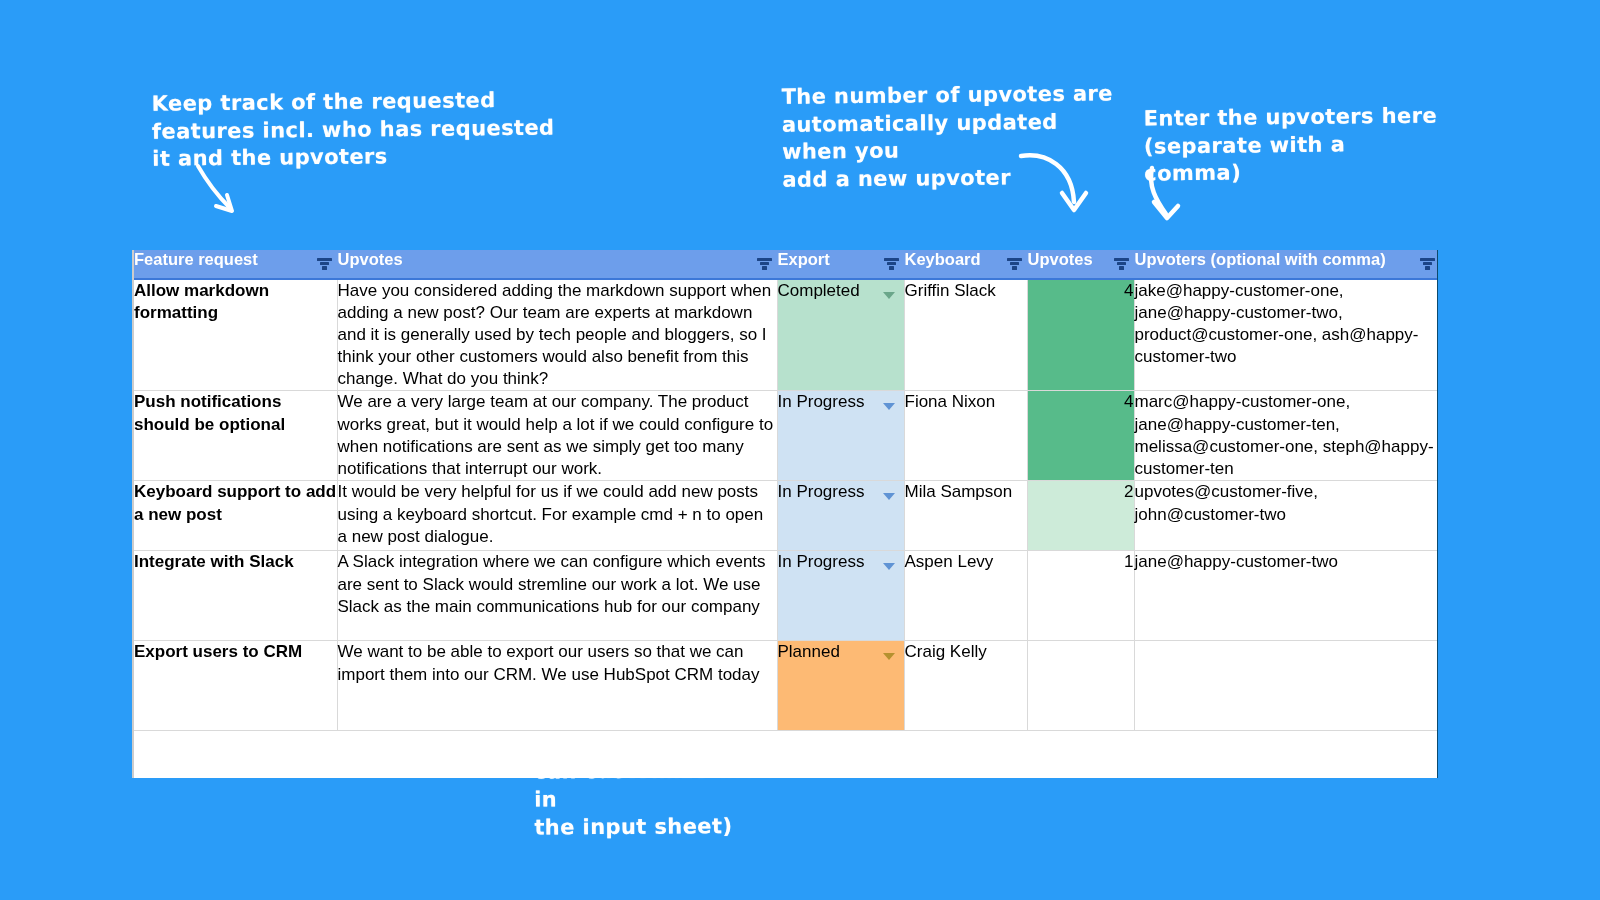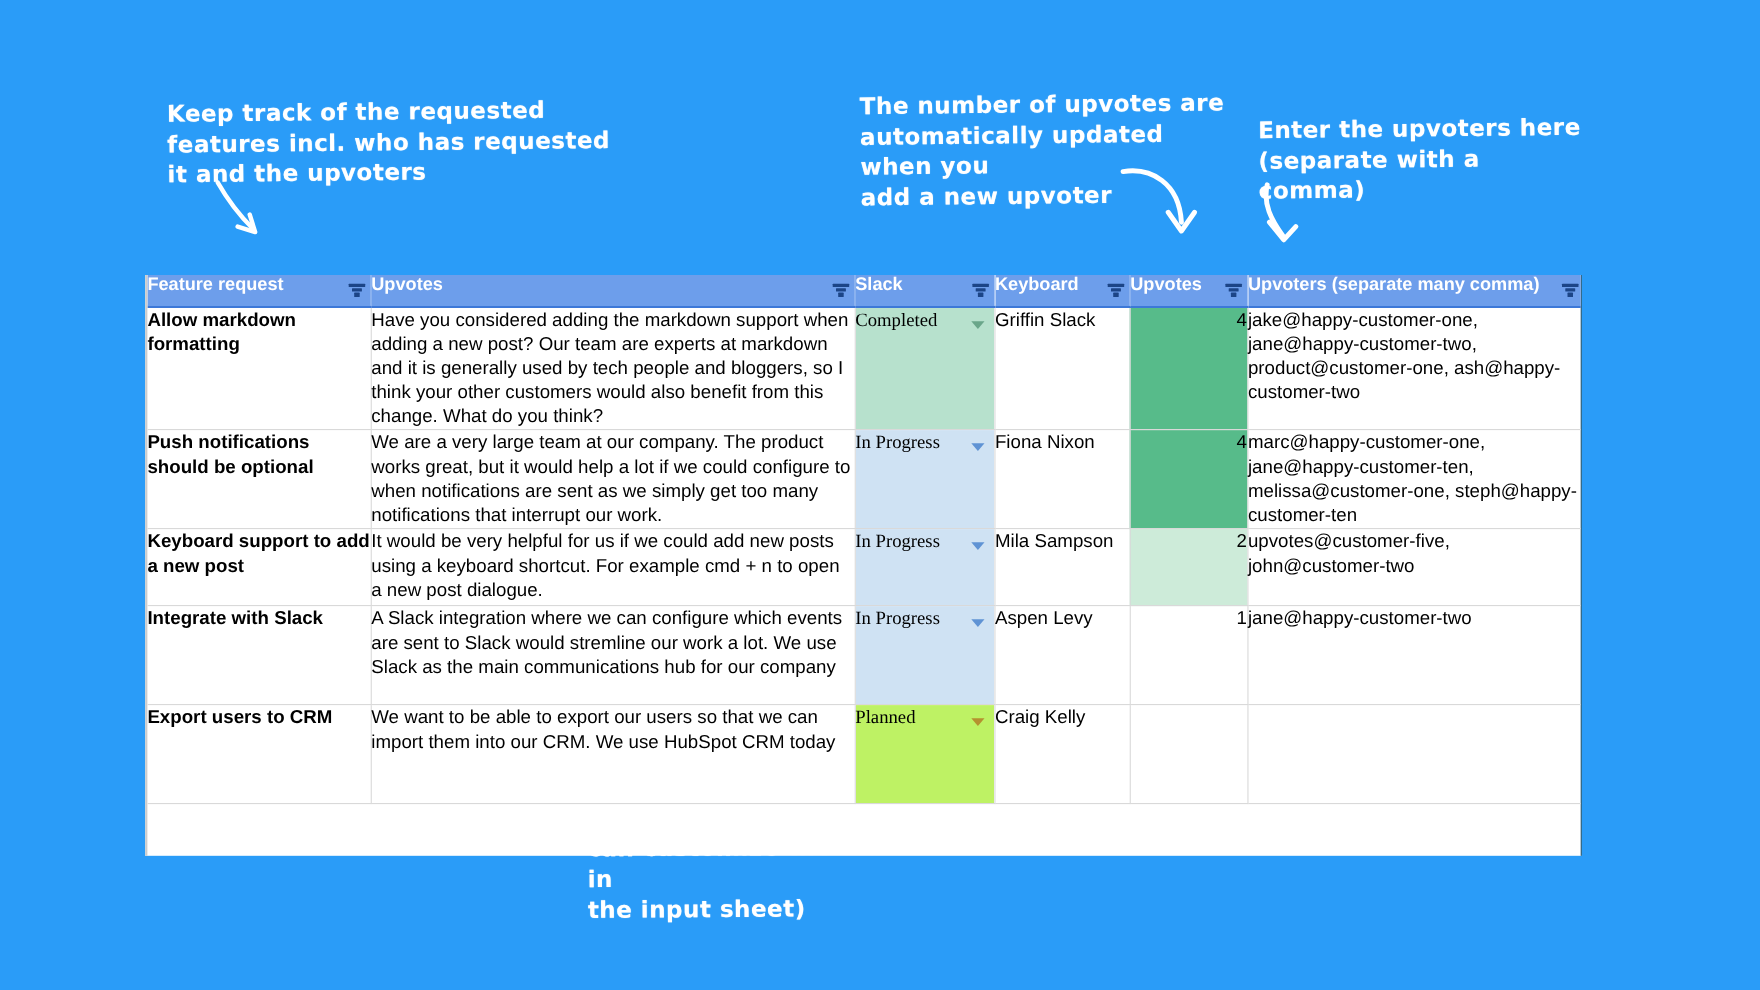--- a/index.html
+++ b/index.html
@@ -89,21 +89,21 @@
 
   
   td.c {
     border-right: 1px solid #d9d9d9;
     border-bottom: 1px solid #d9d9d9;
     padding: 5px 6px 5px 7px;
     line-height: 1.30;
     word-wrap: break-word;
   }
   td.feat { font-weight: bold; }
-  td.status { position: relative; padding-right: 26px; white-space: nowrap; font-family: Liberation Serif, serif; }
+  td.status { position: relative; padding-right: 26px; white-space: nowrap; }
   td.num { text-align: right; padding-right: 9px; }
   .caret {
     position: absolute;
     right: 9px; top: 12px;
     width: 0; height: 0;
     border-left: 6px solid transparent;
     border-right: 6px solid transparent;
     border-top: 7px solid #7f9ab5;
   }
   .caret.onyellow { border-top-color: #b5912f; }
@@ -173,21 +173,21 @@
           </th>
           <th class="hcell">
             <span class="htxt">Upvotes</span>
             <span class="filter-icon">
                 <i></i>
                 <i></i>
                 <i></i>
               </span>
           </th>
           <th class="hcell">
-            <span class="htxt">Slack</span>
+            <span class="htxt">Export</span>
             <span class="filter-icon">
                 <i></i>
                 <i></i>
                 <i></i>
               </span>
           </th>
           <th class="hcell">
             <span class="htxt">Keyboard</span>
             <span class="filter-icon">
                 <i></i>
@@ -197,21 +197,21 @@
           </th>
           <th class="hcell">
             <span class="htxt">Upvotes</span>
             <span class="filter-icon">
                 <i></i>
                 <i></i>
                 <i></i>
               </span>
           </th>
           <th class="hcell">
-            <span class="htxt">Upvoters (separate many comma)</span>
+            <span class="htxt">Upvoters (optional with comma)</span>
             <span class="filter-icon">
                 <i></i>
                 <i></i>
                 <i></i>
               </span>
           </th>
         </tr>
       </thead>
 
       <tbody>
@@ -260,21 +260,21 @@
             <span class="caret onblue"></span>
           </td>
           <td class="c">Aspen Levy</td>
           <td class="c num">1</td>
           <td class="c">jane@happy-customer-two</td>
         </tr>
 
         <tr style="height:90px">
           <td class="c feat">Export users to CRM</td>
           <td class="c">We want to be able to export our users so that we can import them into our CRM. We use HubSpot CRM today</td>
-          <td class="c status" style="background:#bef264">
+          <td class="c status" style="background:#fdba74">
             <span>Planned</span>
             <span class="caret onyellow"></span>
           </td>
           <td class="c">Craig Kelly</td>
           <td class="c num"></td>
           <td class="c"></td>
         </tr>
       </tbody>
     </table>
   </div>

